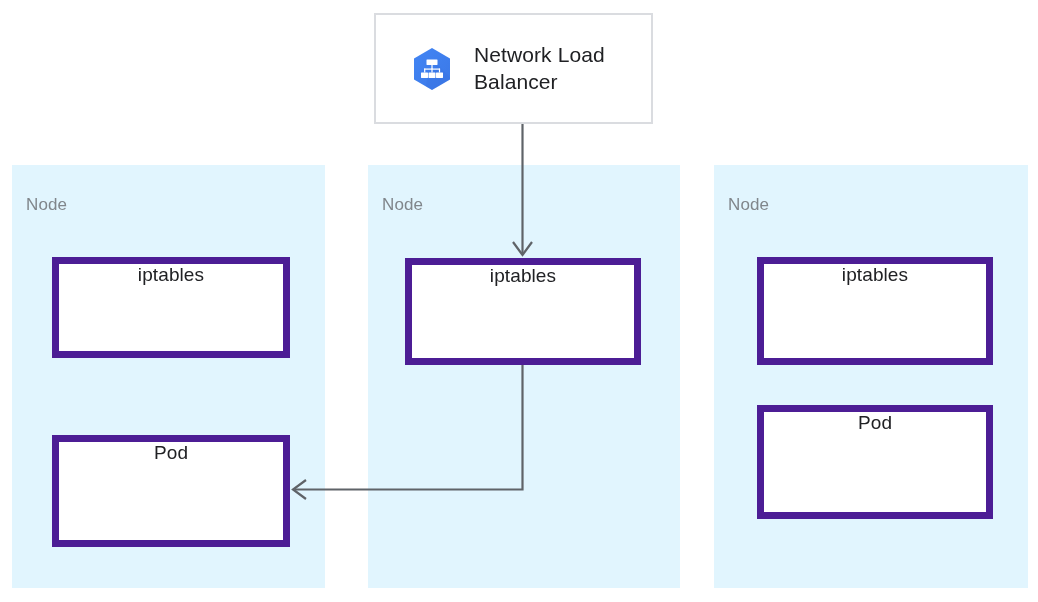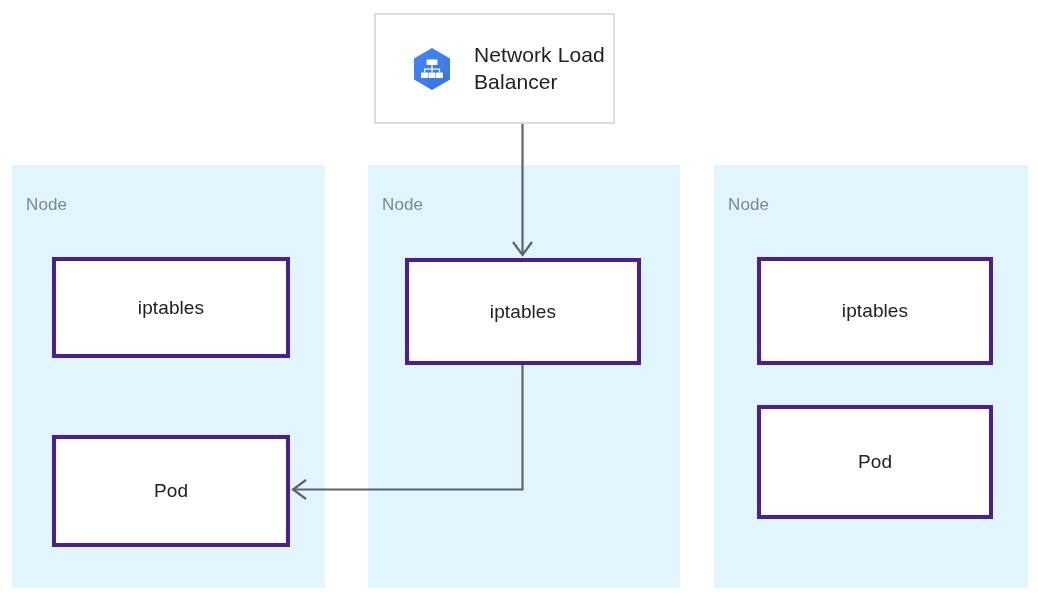--- a/index.html
+++ b/index.html
@@ -28,24 +28,24 @@
     left: 14px;
     top: 30px;
     font-size: 17px;
     color: #80868b;
     letter-spacing: 0.1px;
     white-space: nowrap;
   }
   .box {
     position: absolute;
     background: #ffffff;
-    border: 4px solid #4c1d95;
+    border: 7px solid #4c1d95;
     box-sizing: border-box;
     display: flex;
-    align-items: center;
+    align-items: flex-start;
     justify-content: center;
   }
   .box-label {
     font-size: 19px;
     color: #202124;
     letter-spacing: 0.1px;
     white-space: nowrap;
   }
   .lb-box {
     position: absolute;
@@ -77,21 +77,21 @@
     width: 1038px;
     height: 602px;
     pointer-events: none;
   }
 </style>
 </head>
 <body>
 
 <div id="canvas">
 
-  <div class="lb-box" style="left:374px; top:13px; width:241px; height:111px;">
+  <div class="lb-box" style="left:374px; top:13px; width:279px; height:111px;">
     <span class="lb-icon">
       <svg viewBox="0 0 48 48" width="48" height="48" aria-hidden="true">
         <defs>
           <linearGradient id="hexshade" x1="0" y1="0" x2="1" y2="1">
             <stop offset="0%" stop-color="#4285f4"></stop>
             <stop offset="100%" stop-color="#3b78e7"></stop>
           </linearGradient>
         </defs>
         <polygon points="24,3 42,13.5 42,34.5 24,45 6,34.5 6,13.5" fill="url(#hexshade)"></polygon>
         <polygon points="30,20 42,32.5 42,34.5 24,45 18,41.5 20,28" fill="#3367d6" opacity="0.18"></polygon>

